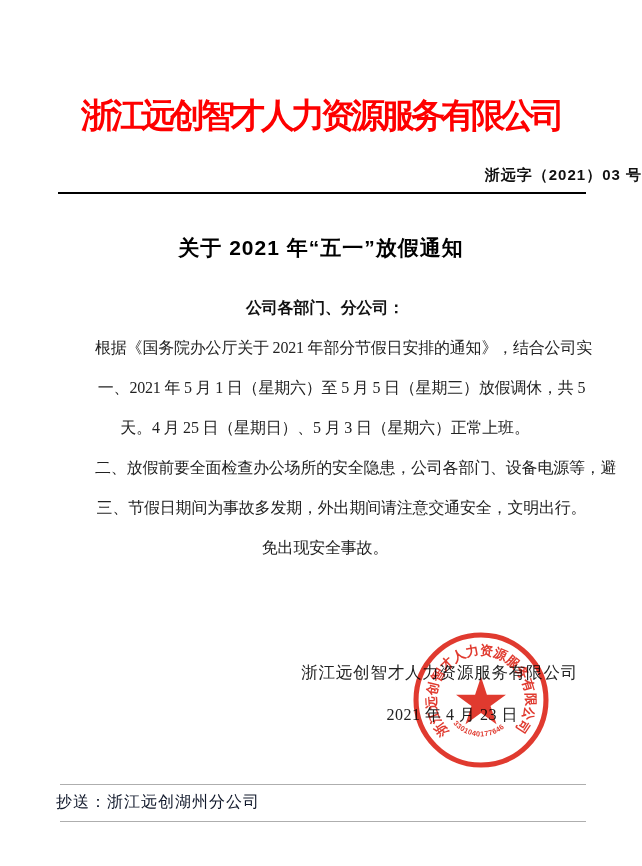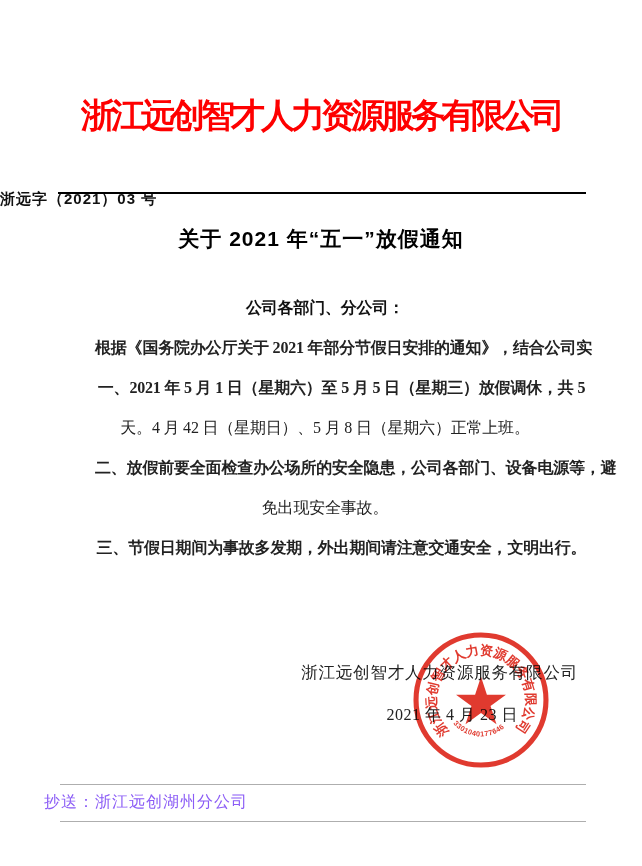--- a/index.html
+++ b/index.html
@@ -11,88 +11,87 @@
   }
   .abs { position:absolute; }
 
   .letterhead-title {
     top:90px; left:0; right:0; text-align:center;
     font-family:"Liberation Sans","DejaVu Sans",sans-serif;
     font-weight:bold; font-size:34px; line-height:50px;
     letter-spacing:-4px; color:#fe0000; white-space:nowrap;
   }
   .doc-number {
-    top:163px; left:0; right:0; text-align:left;
+    top:163px; left:0; right:0; text-align:right;
     font-family:"Liberation Sans","DejaVu Sans",sans-serif;
     font-weight:bold; font-size:15px; line-height:24px; letter-spacing:1px;
     color:#111;
-    margin-top:24px;
   }
   .head-rule { top:192px; left:58px; width:528px; height:2px; background:#000; }
 
   .notice-title {
-    top:222px; left:0; right:0; text-align:center;
+    top:231px; left:0; right:0; text-align:center;
     font-family:"Liberation Sans","DejaVu Sans",sans-serif;
     font-weight:bold; font-size:21px; line-height:34px; letter-spacing:1px;
     color:#000;
   }
 
   .content {
     top:288px; left:62px; width:526px;
     font-size:16px; line-height:40px; letter-spacing:-0.2px; color:#222;text-align:center;
   }
   .content .line { white-space:nowrap; }
-  .content .indent { padding-left:33px;font-weight:bold; }
+  .content .indent { padding-left:33px; }
   .salutation { font-weight:bold; color:#111; }
 
   .sig-company {
     top:658px; right:64px; font-size:16.5px; line-height:30px;
     letter-spacing:0.8px; color:#222; white-space:nowrap;
   }
   .sig-date {
     top:700px; right:124px; font-size:16px; line-height:30px;
     letter-spacing:0.5px; color:#222; white-space:nowrap;
   }
 
   .stamp {
     left:408px; top:627px; width:146px; height:146px;
     opacity:0.9; mix-blend-mode:multiply; pointer-events:none;
   }
 
   .footer-rule { left:60px; width:526px; height:1px; background:#aeaeae; }
   .footer-rule.top { top:784px; }
   .footer-rule.bottom { top:821px; }
   .footer-cc {
-    top:789px; left:44px; font-size:16px; line-height:26px;
-    letter-spacing:1px; color:#8b5cf6; white-space:nowrap;
+    top:789px; left:56px; font-size:16px; line-height:26px;
+    letter-spacing:1px; color:#0f172a; white-space:nowrap;
   }
 </style>
 </head>
 <body>
 
 <div class="abs letterhead-title">浙江远创智才人力资源服务有限公司</div>
 
 <div class="abs doc-number">浙远字（2021）03 号</div>
 
 <div class="abs head-rule"></div>
 
 <div class="abs notice-title">关于 2021 年“五一”放假通知</div>
 
 <div class="abs content">
   <div class="line salutation">公司各部门、分公司：</div>
 
   <div class="line indent">根据《国务院办公厅关于 2021 年部分节假日安排的通知》，结合公司实</div>
 
   <div class="line indent">一、2021 年 5 月 1 日（星期六）至 5 月 5 日（星期三）放假调休，共 5</div>
-  <div class="line">天。4 月 42 日（星期日）、5 月 8 日（星期六）正常上班。</div>
+  <div class="line">天。4 月 25 日（星期日）、5 月 3 日（星期六）正常上班。</div>
 
   <div class="line indent">二、放假前要全面检查办公场所的安全隐患，公司各部门、设备电源等，避</div>
+  <div class="line indent">三、节假日期间为事故多发期，外出期间请注意交通安全，文明出行。</div>
+
   <div class="line">免出现安全事故。</div>
-
-  <div class="line indent">三、节假日期间为事故多发期，外出期间请注意交通安全，文明出行。</div>
 </div>
 
 <div class="abs sig-company">浙江远创智才人力资源服务有限公司</div>
 <div class="abs sig-date">2021 年 4 月 23 日</div>
 
 <svg class="abs stamp" viewBox="0 0 200 200" xmlns="http://www.w3.org/2000/svg">
   <defs>
     <path id="sealArcTop" d="M 56.2,143.8 A 62,62 0 1 1 143.8,143.8" fill="none"></path>
     <path id="sealArcBottom" d="M 61.7,132.1 A 50,50 0 0 0 138.3,132.1" fill="none"></path>
   </defs>

